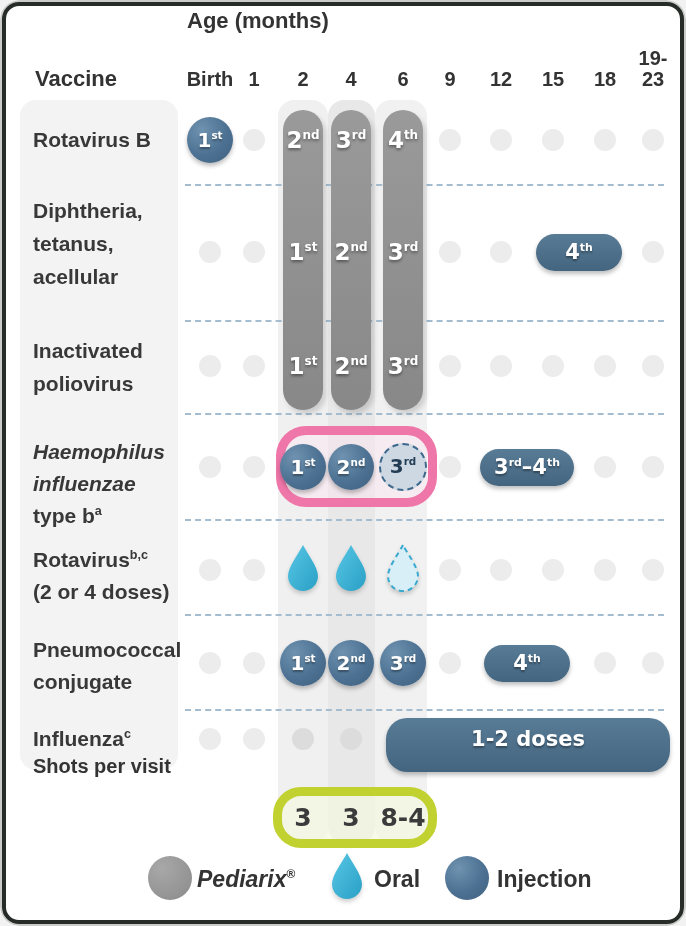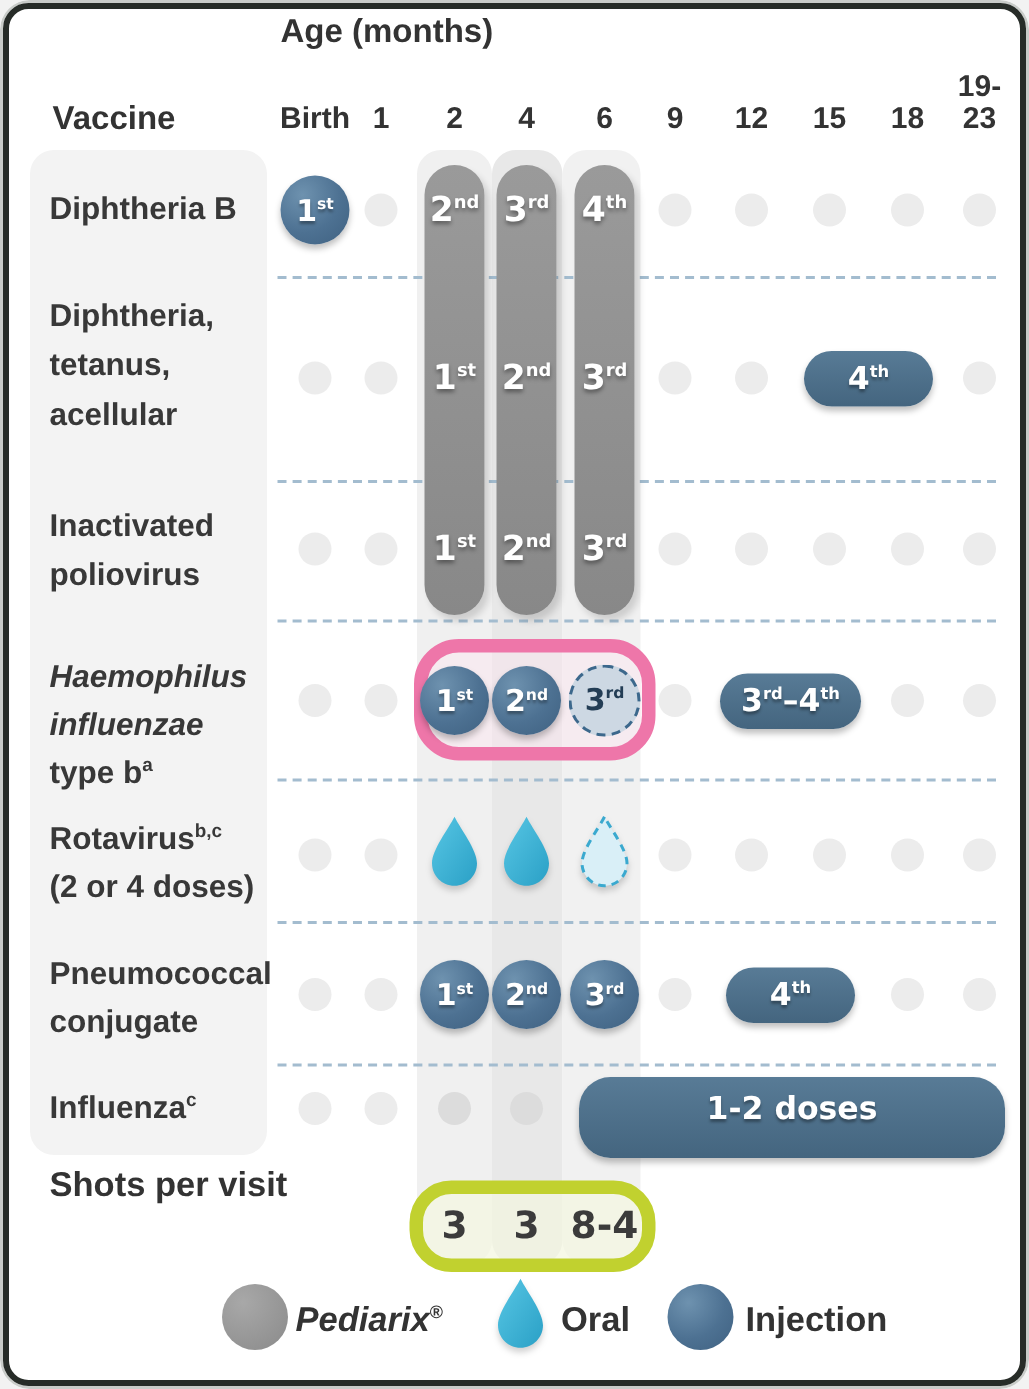--- a/index.html
+++ b/index.html
@@ -82,21 +82,21 @@
       <div class="abs month-h cx" style="left: 303px; bottom: 836px;">2</div>
       <div class="abs month-h cx" style="left: 351px; bottom: 836px;">4</div>
       <div class="abs month-h cx" style="left: 403px; bottom: 836px;">6</div>
       <div class="abs month-h cx" style="left: 450px; bottom: 836px;">9</div>
       <div class="abs month-h cx" style="left: 501px; bottom: 836px;">12</div>
       <div class="abs month-h cx" style="left: 553px; bottom: 836px;">15</div>
       <div class="abs month-h cx" style="left: 605px; bottom: 836px;">18</div>
       <div class="abs month-h cx" style="left: 653px; bottom: 836px;">19-
 23</div>
       <div class="abs row-label" style="left: 33px; top: 127px; line-height: 26px;">
-        <div><span>Diphtheria B</span></div>
+        <div><span>Rotavirus B</span></div>
       </div>
       <div class="abs circle ctr" style="left: 210px; top: 140px;"><span>1</span><sup>st</sup></div>
       <div class="abs dot ctr" style="left: 254px; top: 140px;"></div>
       <div class="abs cap-label ctr" style="left: 303px; top: 140px;"><span>2</span><sup>nd</sup></div>
       <div class="abs cap-label ctr" style="left: 351px; top: 140px;"><span>3</span><sup>rd</sup></div>
       <div class="abs cap-label ctr" style="left: 403px; top: 140px;"><span>4</span><sup>th</sup></div>
       <div class="abs dot ctr" style="left: 450px; top: 140px;"></div>
       <div class="abs dot ctr" style="left: 501px; top: 140px;"></div>
       <div class="abs dot ctr" style="left: 553px; top: 140px;"></div>
       <div class="abs dot ctr" style="left: 605px; top: 140px;"></div>
@@ -182,21 +182,21 @@
       <div class="abs dot ctr" style="left: 210px; top: 739px;"></div>
       <div class="abs dot ctr" style="left: 254px; top: 739px;"></div>
       <div class="abs dot shade ctr" style="left: 303px; top: 739px;"></div>
       <div class="abs dot shade ctr" style="left: 351px; top: 739px;"></div>
       <div class="abs pill" style="left: 386px; top: 718px; width: 284px; height: 54px; line-height: 42px; border-radius: 21px;"><span>1-2 doses</span></div>
       <div class="abs shots-num ctr" style="left: 303px; top: 817px;">3</div>
       <div class="abs shots-num ctr" style="left: 351px; top: 817px;">3</div>
       <div class="abs shots-num ctr" style="left: 403px; top: 817px;">8-4</div>
     </div>
 
-  <div class="abs title" style="left:33px;top:776px;font-size:23px">Shots per visit</div>
+  <div class="abs title" style="left:33px;top:755px;font-size:20px">Shots per visit</div>
 
   <div id="legend">
       <div class="abs legend-circle gray ctr" style="left: 170px; top: 878px;"></div>
       <div class="abs legend-label" style="left: 197px; top: 866px;"><span class="it">Pediarix</span><sup>®</sup></div>
       <div class="abs drop ctr" style="left: 347px; top: 878px;"><svg width="38" height="50" viewBox="0 0 38 50">
           <path d="M19 2 C15 10 4 24 4 33 C4 41.3 10.7 48 19 48 C27.3 48 34 41.3 34 33 C34 24 23 10 19 2 Z" fill="url(#gDrop)"></path>
         </svg></div>
       <div class="abs legend-label" style="left: 374px; top: 866px;"><span>Oral</span></div>
       <div class="abs legend-circle blue ctr" style="left: 467px; top: 878px;"></div>
       <div class="abs legend-label" style="left: 497px; top: 866px;"><span>Injection</span></div>

